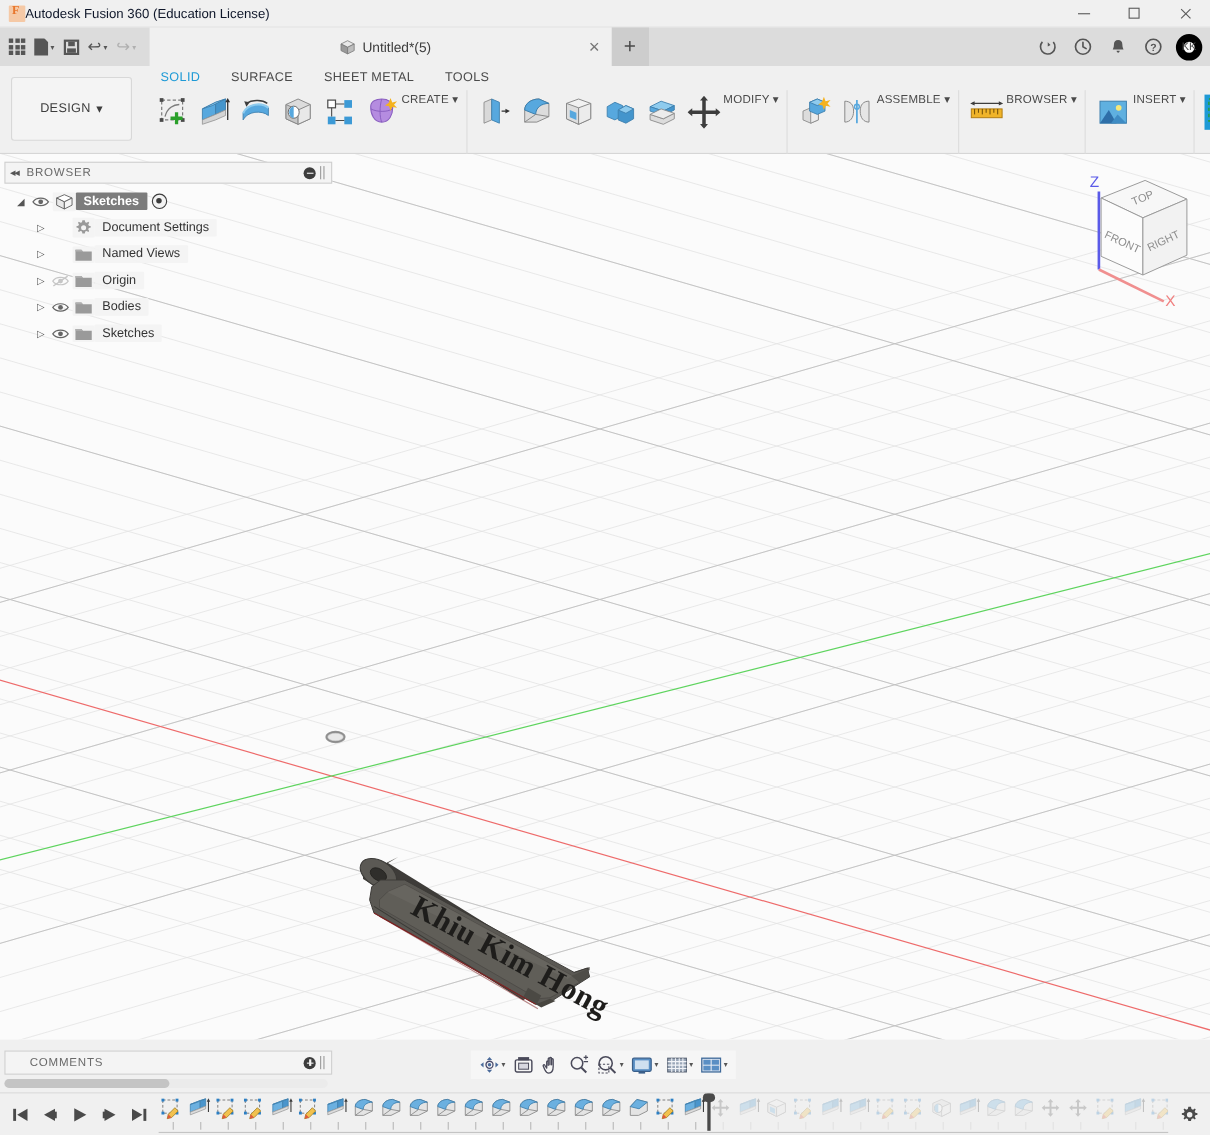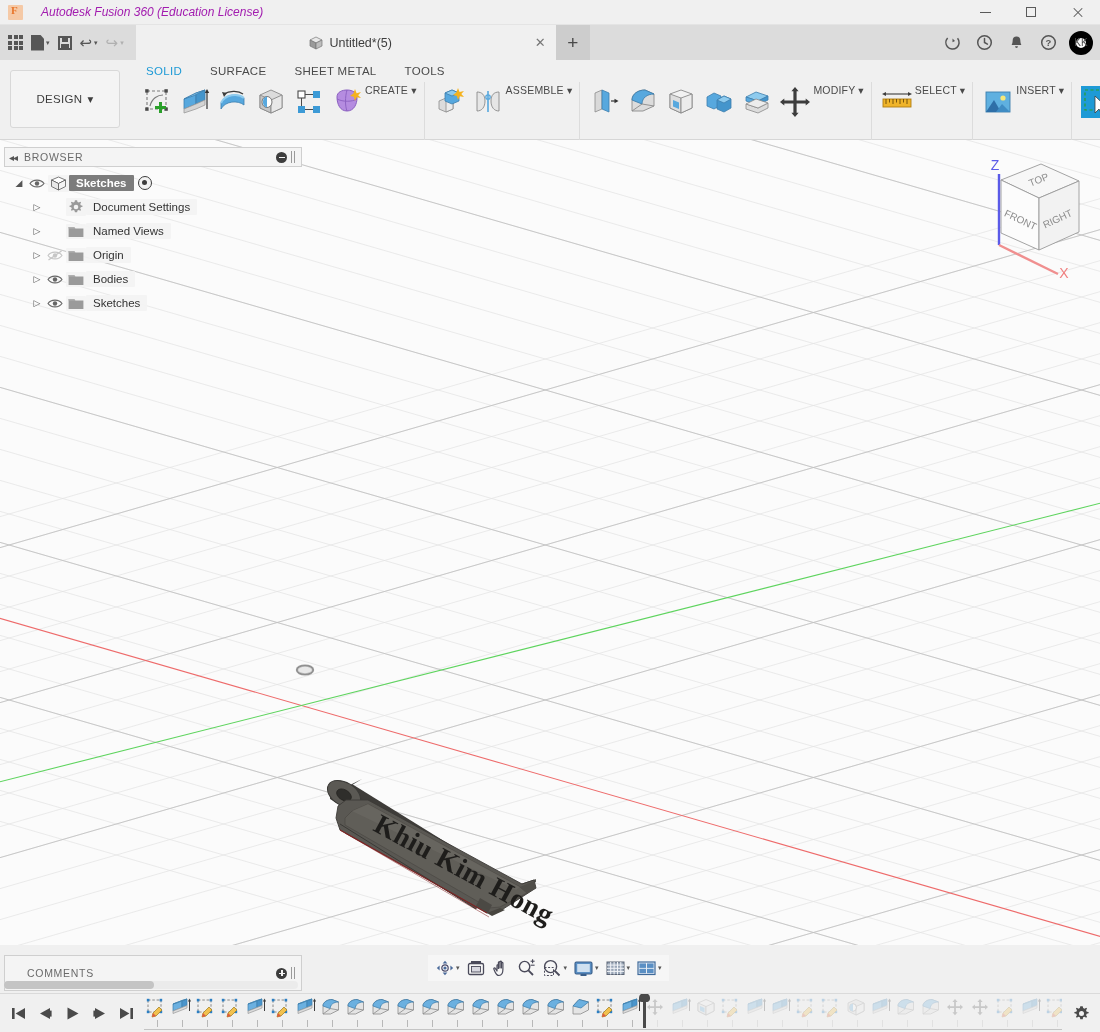--- a/index.html
+++ b/index.html
@@ -19,21 +19,21 @@
   }
   .app-logo {
     width: 15px; height: 15px; margin-left: 8px; border-radius: 1px;
     background: #f5c9a6; position: relative; flex: none;
   }
   .app-logo::after {
     content: "F"; position: absolute; left: 3px; top: -1px;
     font-size: 11px; font-weight: bold; color: #e8762c;
     font-family: "Liberation Serif", serif;
   }
-  .title-text { margin-left: 18px; font-size: 12px; color: #a21caf; font-style: italic; }
+  .title-text { margin-left: 0; font-size: 12px; color: #0f172a; }
   .win-controls { margin-left: auto; display: flex; height: 25px; }
   .win-btn {
     width: 46px; height: 25px; display: flex; align-items: center;
     justify-content: center; color: #5a5a5a;
   }
   .wc-min { width: 11px; height: 1px; background: #5a5a5a; }
   .wc-max { width: 10px; height: 10px; border: 1px solid #5a5a5a; }
   .wc-close { position: relative; width: 11px; height: 11px; }
   .wc-close::before, .wc-close::after {
     content: ""; position: absolute; left: 0; top: 5px;
@@ -187,21 +187,21 @@
     width: 14px; height: 14px; border-radius: 50%; border: 1.5px solid #3d3d3d;
     position: relative; margin-left: 4px; background: #f3f3f3;
   }
   .radio-dot::after {
     content: ""; position: absolute; left: 3px; top: 3px; width: 5px; height: 5px;
     border-radius: 50%; background: #3d3d3d;
   }
 
   
   .comments {
-    position: absolute; left: 4px; top: 955px; width: 298px; height: 36px;
+    position: absolute; left: 4px; top: 955px; width: 298px; height: 22px;
     background: #f4f4f4; border: 1px solid #cfcfcf;
     display: flex; align-items: center; padding: 0 4px;
   }
   .comments-lbl { font-size: 10.5px; color: #6a6a6a; letter-spacing: .7px; margin-left: 18px; }
   .circ-plus {
     width: 11px; height: 11px; border-radius: 50%; background: #3d3d3d; position: relative;
   }
   .circ-plus::after {
     content: ""; position: absolute; left: 2.5px; top: 5px; width: 6px; height: 1.5px; background: #f4f4f4;
   }
@@ -428,91 +428,91 @@
             </svg>
           </div>
         </div>
         <div class="panel-lbl">CREATE ▾</div>
       </div>
 
       <div class="panel">
         <div class="panel-row">
           <div class="tool">
             <svg width="30" height="30" viewBox="0 0 30 30">
+              <polygon points="5,6 12,3 12,22 5,25" fill="#d9d9d9" stroke="#8a8a8a" stroke-width=".8"></polygon>
+              <polygon points="12,3 19,6 19,25 12,22" fill="#57a8de" stroke="#3d7fae" stroke-width=".8"></polygon>
+              <line x1="21" y1="14" x2="27" y2="14" stroke="#333" stroke-width="1.2"></line>
+              <polygon points="28.5,14 24.5,11.8 24.5,16.2" fill="#333"></polygon>
+            </svg>
+          </div>
+          <div class="tool">
+            <svg width="30" height="30" viewBox="0 0 30 30">
+              <path d="M4 24 L4 13 C4 7 10 3 17 3 L26 7 L26 19 L15 24 Z" fill="#dcdcdc" stroke="#8a8a8a" stroke-width=".9"></path>
+              <path d="M4 13 C4 7 10 3 17 3 L26 7 C19 7 14 11 14 17 Z" fill="#57a8de" stroke="#3d7fae" stroke-width=".9"></path>
+              <path d="M4 24 L14 17 L26 19" fill="none" stroke="#8a8a8a" stroke-width=".9"></path>
+            </svg>
+          </div>
+          <div class="tool">
+            <svg width="30" height="30" viewBox="0 0 30 30">
+              <polygon points="4,7 15,3 26,7 26,21 15,26 4,21" fill="#f2f2f2" stroke="#8a8a8a" stroke-width=".9"></polygon>
+              <polygon points="4,7 15,11 15,26 4,21" fill="#dedede" stroke="#8a8a8a" stroke-width=".9"></polygon>
+              <polygon points="15,11 26,7 26,21 15,26" fill="#ececec" stroke="#8a8a8a" stroke-width=".9"></polygon>
+              <polygon points="7,13 13,15.5 13,22 7,19.5" fill="#57a8de"></polygon>
+            </svg>
+          </div>
+          <div class="tool">
+            <svg width="30" height="30" viewBox="0 0 30 30">
+              <polygon points="3,10 10,6 17,9 17,18 10,22 3,19" fill="#57a8de" stroke="#3d7fae" stroke-width=".8"></polygon>
+              <polygon points="13,13 20,9 27,12 27,21 20,25 13,22" fill="#4495cc" stroke="#3d7fae" stroke-width=".8"></polygon>
+              <polygon points="13,13 20,9 27,12 20,16" fill="#8ecbee" stroke="#3d7fae" stroke-width=".8"></polygon>
+            </svg>
+          </div>
+          <div class="tool">
+            <svg width="30" height="30" viewBox="0 0 30 30">
+              <polygon points="4,10 14,5 26,9 16,14" fill="#8ecbee" stroke="#3d7fae" stroke-width=".8"></polygon>
+              <polygon points="4,10 16,14 16,18 4,14" fill="#57a8de" stroke="#3d7fae" stroke-width=".8"></polygon>
+              <polygon points="16,14 26,9 26,13 16,18" fill="#4495cc" stroke="#3d7fae" stroke-width=".8"></polygon>
+              <polygon points="4,17 16,21 26,16 26,21 16,26 4,22" fill="#dcdcdc" stroke="#8a8a8a" stroke-width=".8"></polygon>
+              <polygon points="4,17 16,21 26,16 14,12" fill="#ececec" stroke="#8a8a8a" stroke-width=".8"></polygon>
+            </svg>
+          </div>
+          <div class="tool">
+            <svg width="30" height="30" viewBox="0 0 30 30">
+              <path d="M13.4 2 L16.6 2 L16.6 13.4 L28 13.4 L28 16.6 L16.6 16.6 L16.6 28 L13.4 28 L13.4 16.6 L2 16.6 L2 13.4 L13.4 13.4 Z" fill="#3d3d3d"></path>
+              <polygon points="15,0 11.4,4.3 18.6,4.3" fill="#3d3d3d"></polygon>
+              <polygon points="15,30 11.4,25.7 18.6,25.7" fill="#3d3d3d"></polygon>
+              <polygon points="0,15 4.3,11.4 4.3,18.6" fill="#3d3d3d"></polygon>
+              <polygon points="30,15 25.7,11.4 25.7,18.6" fill="#3d3d3d"></polygon>
+            </svg>
+          </div>
+        </div>
+        <div class="panel-lbl">MODIFY ▾</div>
+      </div>
+
+      <div class="panel">
+        <div class="panel-row">
+          <div class="tool">
+            <svg width="30" height="30" viewBox="0 0 30 30">
               <polygon points="4,14 11,11 18,14 18,22 11,25 4,22" fill="#dcdcdc" stroke="#8a8a8a" stroke-width=".8"></polygon>
               <polygon points="11,11 11,25 18,22 18,14" fill="#ececec" stroke="#8a8a8a" stroke-width=".8"></polygon>
               <polygon points="10,6 17,3 24,6 24,14 17,17 10,14" fill="#57a8de" stroke="#3d7fae" stroke-width=".8"></polygon>
               <polygon points="17,3 24,6 17,9 10,6" fill="#8ecbee" stroke="#3d7fae" stroke-width=".8"></polygon>
               <path d="M23 1 l1.5 4 L29 4 l-2.7 3.1 L29 10 l-4.3-.8 L23 13 l-1.2-4.1 L18 8 l3.3-2.4 Z" fill="#f5b21e"></path>
             </svg>
           </div>
           <div class="tool">
             <svg width="30" height="30" viewBox="0 0 30 30">
               <path d="M4 5 C9 5 12 8 12 14 C12 20 9 24 4 24 L4 5 Z" fill="#e6e6e6" stroke="#8a8a8a" stroke-width=".9"></path>
               <path d="M26 5 C21 5 18 8 18 14 C18 20 21 24 26 24 L26 5 Z" fill="#e6e6e6" stroke="#8a8a8a" stroke-width=".9"></path>
               <line x1="15" y1="4" x2="15" y2="25" stroke="#57a8de" stroke-width="1.6"></line>
               <circle cx="15" cy="10" r="2.2" fill="none" stroke="#57a8de" stroke-width="1.3"></circle>
             </svg>
           </div>
         </div>
         <div class="panel-lbl">ASSEMBLE ▾</div>
-      </div>
-
-      <div class="panel">
-        <div class="panel-row">
-          <div class="tool">
-            <svg width="30" height="30" viewBox="0 0 30 30">
-              <polygon points="5,6 12,3 12,22 5,25" fill="#d9d9d9" stroke="#8a8a8a" stroke-width=".8"></polygon>
-              <polygon points="12,3 19,6 19,25 12,22" fill="#57a8de" stroke="#3d7fae" stroke-width=".8"></polygon>
-              <line x1="21" y1="14" x2="27" y2="14" stroke="#333" stroke-width="1.2"></line>
-              <polygon points="28.5,14 24.5,11.8 24.5,16.2" fill="#333"></polygon>
-            </svg>
-          </div>
-          <div class="tool">
-            <svg width="30" height="30" viewBox="0 0 30 30">
-              <path d="M4 24 L4 13 C4 7 10 3 17 3 L26 7 L26 19 L15 24 Z" fill="#dcdcdc" stroke="#8a8a8a" stroke-width=".9"></path>
-              <path d="M4 13 C4 7 10 3 17 3 L26 7 C19 7 14 11 14 17 Z" fill="#57a8de" stroke="#3d7fae" stroke-width=".9"></path>
-              <path d="M4 24 L14 17 L26 19" fill="none" stroke="#8a8a8a" stroke-width=".9"></path>
-            </svg>
-          </div>
-          <div class="tool">
-            <svg width="30" height="30" viewBox="0 0 30 30">
-              <polygon points="4,7 15,3 26,7 26,21 15,26 4,21" fill="#f2f2f2" stroke="#8a8a8a" stroke-width=".9"></polygon>
-              <polygon points="4,7 15,11 15,26 4,21" fill="#dedede" stroke="#8a8a8a" stroke-width=".9"></polygon>
-              <polygon points="15,11 26,7 26,21 15,26" fill="#ececec" stroke="#8a8a8a" stroke-width=".9"></polygon>
-              <polygon points="7,13 13,15.5 13,22 7,19.5" fill="#57a8de"></polygon>
-            </svg>
-          </div>
-          <div class="tool">
-            <svg width="30" height="30" viewBox="0 0 30 30">
-              <polygon points="3,10 10,6 17,9 17,18 10,22 3,19" fill="#57a8de" stroke="#3d7fae" stroke-width=".8"></polygon>
-              <polygon points="13,13 20,9 27,12 27,21 20,25 13,22" fill="#4495cc" stroke="#3d7fae" stroke-width=".8"></polygon>
-              <polygon points="13,13 20,9 27,12 20,16" fill="#8ecbee" stroke="#3d7fae" stroke-width=".8"></polygon>
-            </svg>
-          </div>
-          <div class="tool">
-            <svg width="30" height="30" viewBox="0 0 30 30">
-              <polygon points="4,10 14,5 26,9 16,14" fill="#8ecbee" stroke="#3d7fae" stroke-width=".8"></polygon>
-              <polygon points="4,10 16,14 16,18 4,14" fill="#57a8de" stroke="#3d7fae" stroke-width=".8"></polygon>
-              <polygon points="16,14 26,9 26,13 16,18" fill="#4495cc" stroke="#3d7fae" stroke-width=".8"></polygon>
-              <polygon points="4,17 16,21 26,16 26,21 16,26 4,22" fill="#dcdcdc" stroke="#8a8a8a" stroke-width=".8"></polygon>
-              <polygon points="4,17 16,21 26,16 14,12" fill="#ececec" stroke="#8a8a8a" stroke-width=".8"></polygon>
-            </svg>
-          </div>
-          <div class="tool">
-            <svg width="30" height="30" viewBox="0 0 30 30">
-              <path d="M13.4 2 L16.6 2 L16.6 13.4 L28 13.4 L28 16.6 L16.6 16.6 L16.6 28 L13.4 28 L13.4 16.6 L2 16.6 L2 13.4 L13.4 13.4 Z" fill="#3d3d3d"></path>
-              <polygon points="15,0 11.4,4.3 18.6,4.3" fill="#3d3d3d"></polygon>
-              <polygon points="15,30 11.4,25.7 18.6,25.7" fill="#3d3d3d"></polygon>
-              <polygon points="0,15 4.3,11.4 4.3,18.6" fill="#3d3d3d"></polygon>
-              <polygon points="30,15 25.7,11.4 25.7,18.6" fill="#3d3d3d"></polygon>
-            </svg>
-          </div>
-        </div>
-        <div class="panel-lbl">MODIFY ▾</div>
       </div>
 
 
       <div class="panel">
         <div class="panel-row" style="justify-content:center;">
           <div class="tool">
             <svg width="34" height="30" viewBox="0 0 34 30">
               <line x1="4" y1="7" x2="30" y2="7" stroke="#3d3d3d" stroke-width="1.1"></line>
               <polygon points="2,7 6,5 6,9" fill="#3d3d3d"></polygon>
               <polygon points="32,7 28,5 28,9" fill="#3d3d3d"></polygon>
@@ -522,21 +522,21 @@
                   <line x1="9.5" y1="12" x2="9.5" y2="15.5"></line>
                 <line x1="13" y1="12" x2="13" y2="17"></line>
                   <line x1="16.5" y1="12" x2="16.5" y2="15.5"></line>
                 <line x1="20" y1="12" x2="20" y2="17"></line>
                   <line x1="23.5" y1="12" x2="23.5" y2="15.5"></line>
                 <line x1="27" y1="12" x2="27" y2="17"></line>
               </g>
             </svg>
           </div>
         </div>
-        <div class="panel-lbl">SELECT ▾</div>
+        <div class="panel-lbl">BROWSER ▾</div>
       </div>
 
       <div class="panel">
         <div class="panel-row" style="justify-content:center;">
           <div class="tool">
             <svg width="30" height="30" viewBox="0 0 30 30">
               <rect x="3" y="5" width="24" height="20" fill="#5fb0e0" stroke="#3d7fae" stroke-width=".9"></rect>
               <circle cx="20" cy="11" r="2.6" fill="#f5e77a"></circle>
               <polygon points="3,25 11,13 18,25" fill="#2e6fa8"></polygon>
               <polygon points="13,25 19,17 27,25" fill="#3f8cc4"></polygon>

